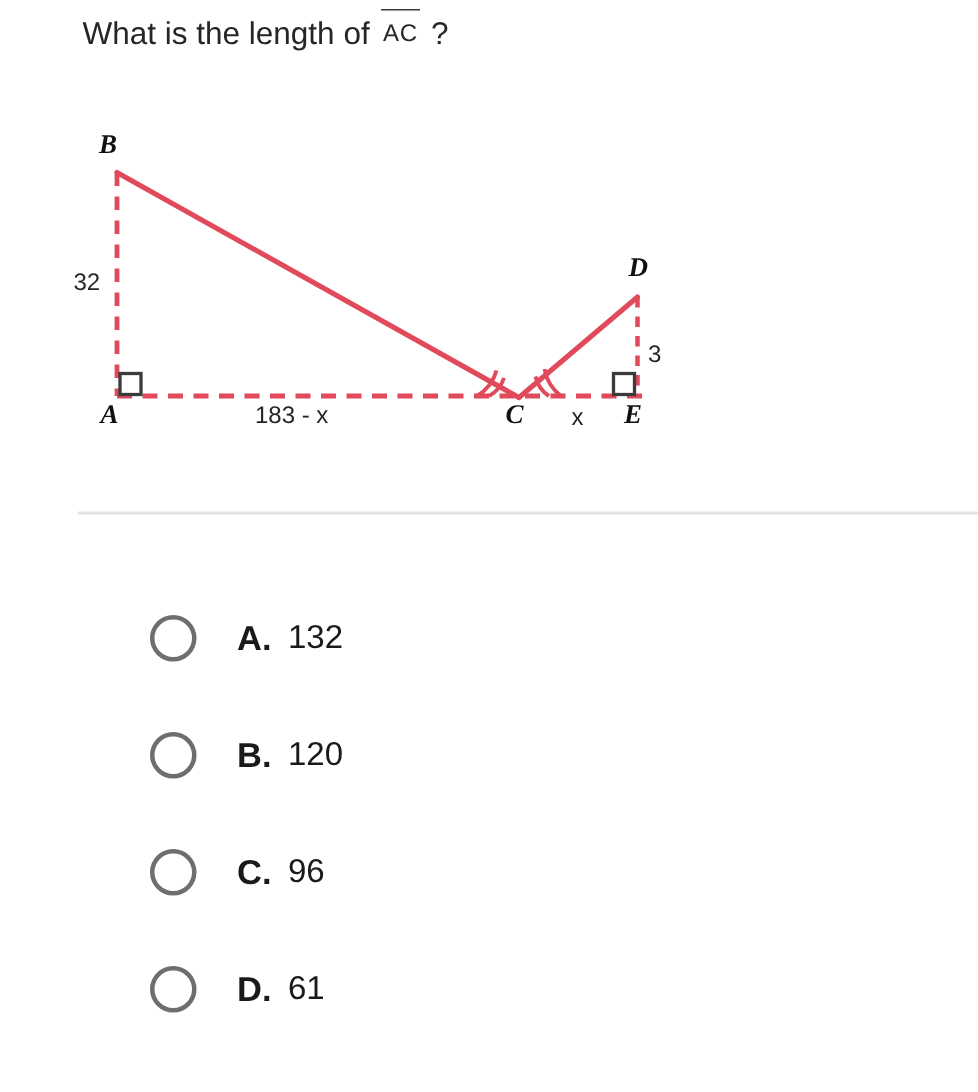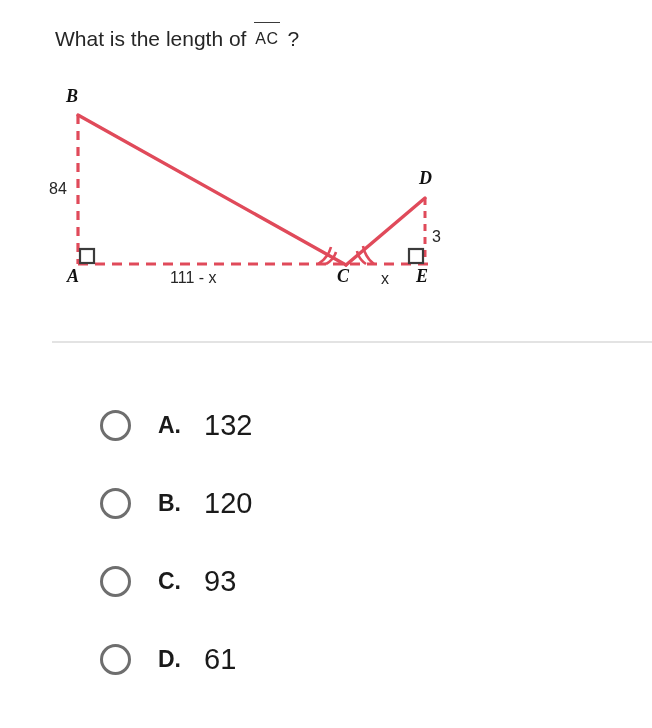--- a/index.html
+++ b/index.html
@@ -13,21 +13,21 @@
     position: relative;
     font-family: "Liberation Sans", sans-serif;
     color: #1f1f1f;
     overflow: hidden;
   }
 
   
   #question {
     position: absolute;
     left: 55px;
-    top: 24px;
+    top: 8px;
     width: 570px;
     font-size: 21px;
     line-height: 30px;
     color: #262626;
     white-space: nowrap;
   }
   #question .seg {
     display: inline-block;
     border-top: 1.5px solid #3a3a3a;
     padding: 1px 1px 0 1px;
@@ -98,23 +98,23 @@
     box-sizing: border-box;
     flex: 0 0 auto;
   }
   .option-letter {
     font-size: 23px;
     font-weight: bold;
     color: #1a1a1a;
     margin-left: 27px;
   }
   .option-value {
-    font-size: 29px;
+    font-size: 22px;
     color: #1a1a1a;
-    margin-left: 23px;
+    margin-left: 11px;
   }
 </style>
 </head>
 <body>
 
 <div id="question">
   <span>What is the length of</span>
   <span class="seg">AC</span>
   <span>?</span>
 </div>
@@ -143,22 +143,22 @@
     <path d="M 374 192 A 29 29 0 0 1 363 174" fill="none" stroke="#e04a5a" stroke-width="2.6"></path>
     <path d="M 366 192 A 21 21 0 0 1 357 179" fill="none" stroke="#e04a5a" stroke-width="2.6"></path>
   </svg>
 
   <div class="fig-label" style="left:66px;  top:14px;">B</div>
   <div class="fig-label" style="left:67px;  top:194px;">A</div>
   <div class="fig-label" style="left:337px; top:194px;">C</div>
   <div class="fig-label" style="left:419px; top:96px;">D</div>
   <div class="fig-label" style="left:416px; top:194px;">E</div>
 
-  <div class="fig-measure" style="left:49px;  top:108px;">84</div>
-  <div class="fig-measure" style="left:170px; top:197px;">111 - x</div>
+  <div class="fig-measure" style="left:49px;  top:108px;">32</div>
+  <div class="fig-measure" style="left:170px; top:197px;">183 - x</div>
   <div class="fig-measure" style="left:381px; top:198px;">x</div>
   <div class="fig-measure" style="left:432px; top:156px;">3</div>
 </div>
 
 <div id="divider"></div>
 
 <div id="options">
 
   <div class="option-row">
     <span class="radio"></span>
@@ -168,21 +168,21 @@
 
   <div class="option-row">
     <span class="radio"></span>
     <span class="option-letter">B.</span>
     <span class="option-value">120</span>
   </div>
 
   <div class="option-row">
     <span class="radio"></span>
     <span class="option-letter">C.</span>
-    <span class="option-value">93</span>
+    <span class="option-value">96</span>
   </div>
 
   <div class="option-row">
     <span class="radio"></span>
     <span class="option-letter">D.</span>
     <span class="option-value">61</span>
   </div>
 
 </div>
 

